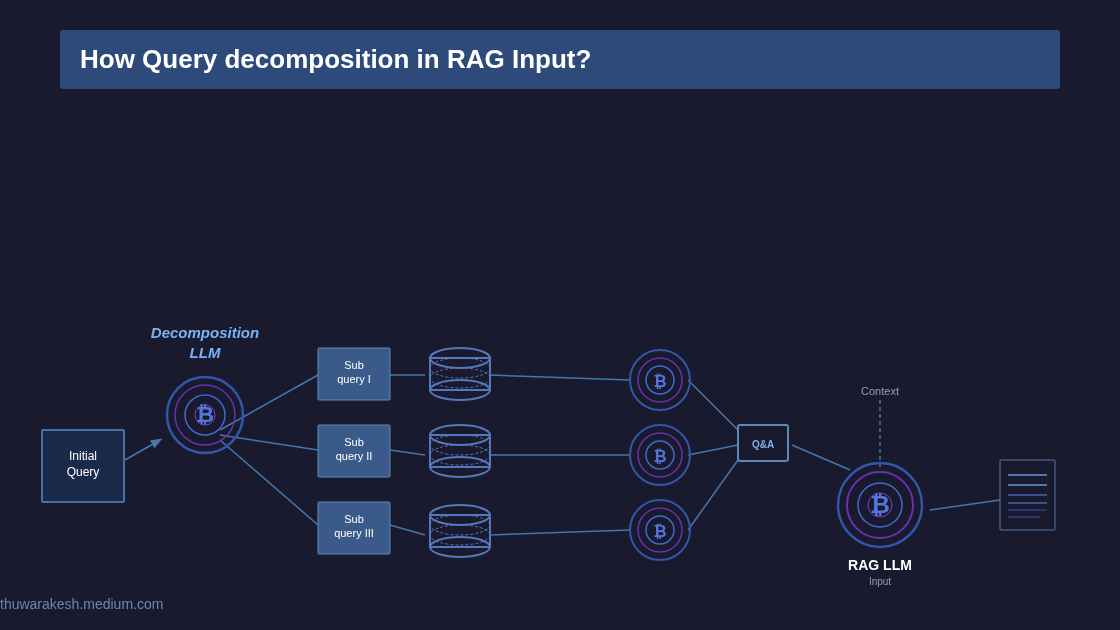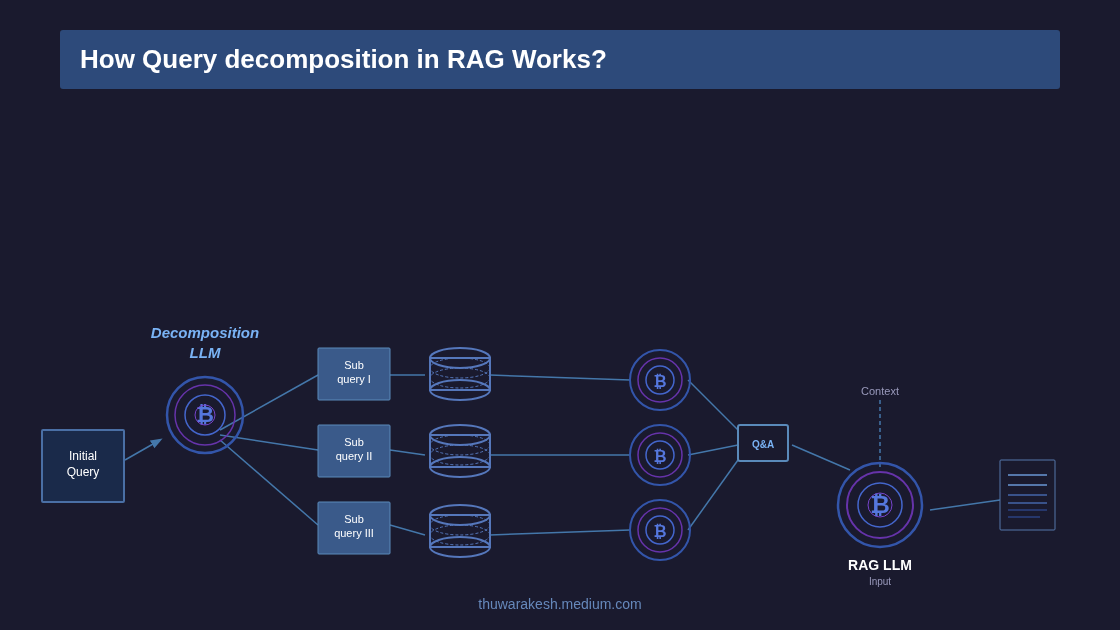--- a/index.html
+++ b/index.html
@@ -24,31 +24,31 @@
       font-size: 26px;
       font-weight: bold;
     }
 
     
     .footer {
       position: absolute;
       bottom: 18px;
       left: 0;
       right: 0;
-      text-align: center;
+      text-align: left;
       color: #6688bb;
       font-size: 14px;
     }
 
   </style>
 </head>
 <body>
 
 <div class="title-bar">
-  <span class="title-text">How Query decomposition in RAG Works?</span>
+  <span class="title-text">How Query decomposition in RAG Input?</span>
 </div>
 
 <svg style="position:absolute;top:120px;left:0;width:1120px;height:480px;">
 
   <line x1="125" y1="340" x2="160" y2="320" stroke="#4477aa" stroke-width="1.5" marker-end="url(#arrow)"></line>
 
   <line x1="220" y1="310" x2="318" y2="255" stroke="#4477aa" stroke-width="1.5"></line>
   <line x1="220" y1="315" x2="318" y2="330" stroke="#4477aa" stroke-width="1.5"></line>
   <line x1="220" y1="320" x2="318" y2="405" stroke="#4477aa" stroke-width="1.5"></line>
 

